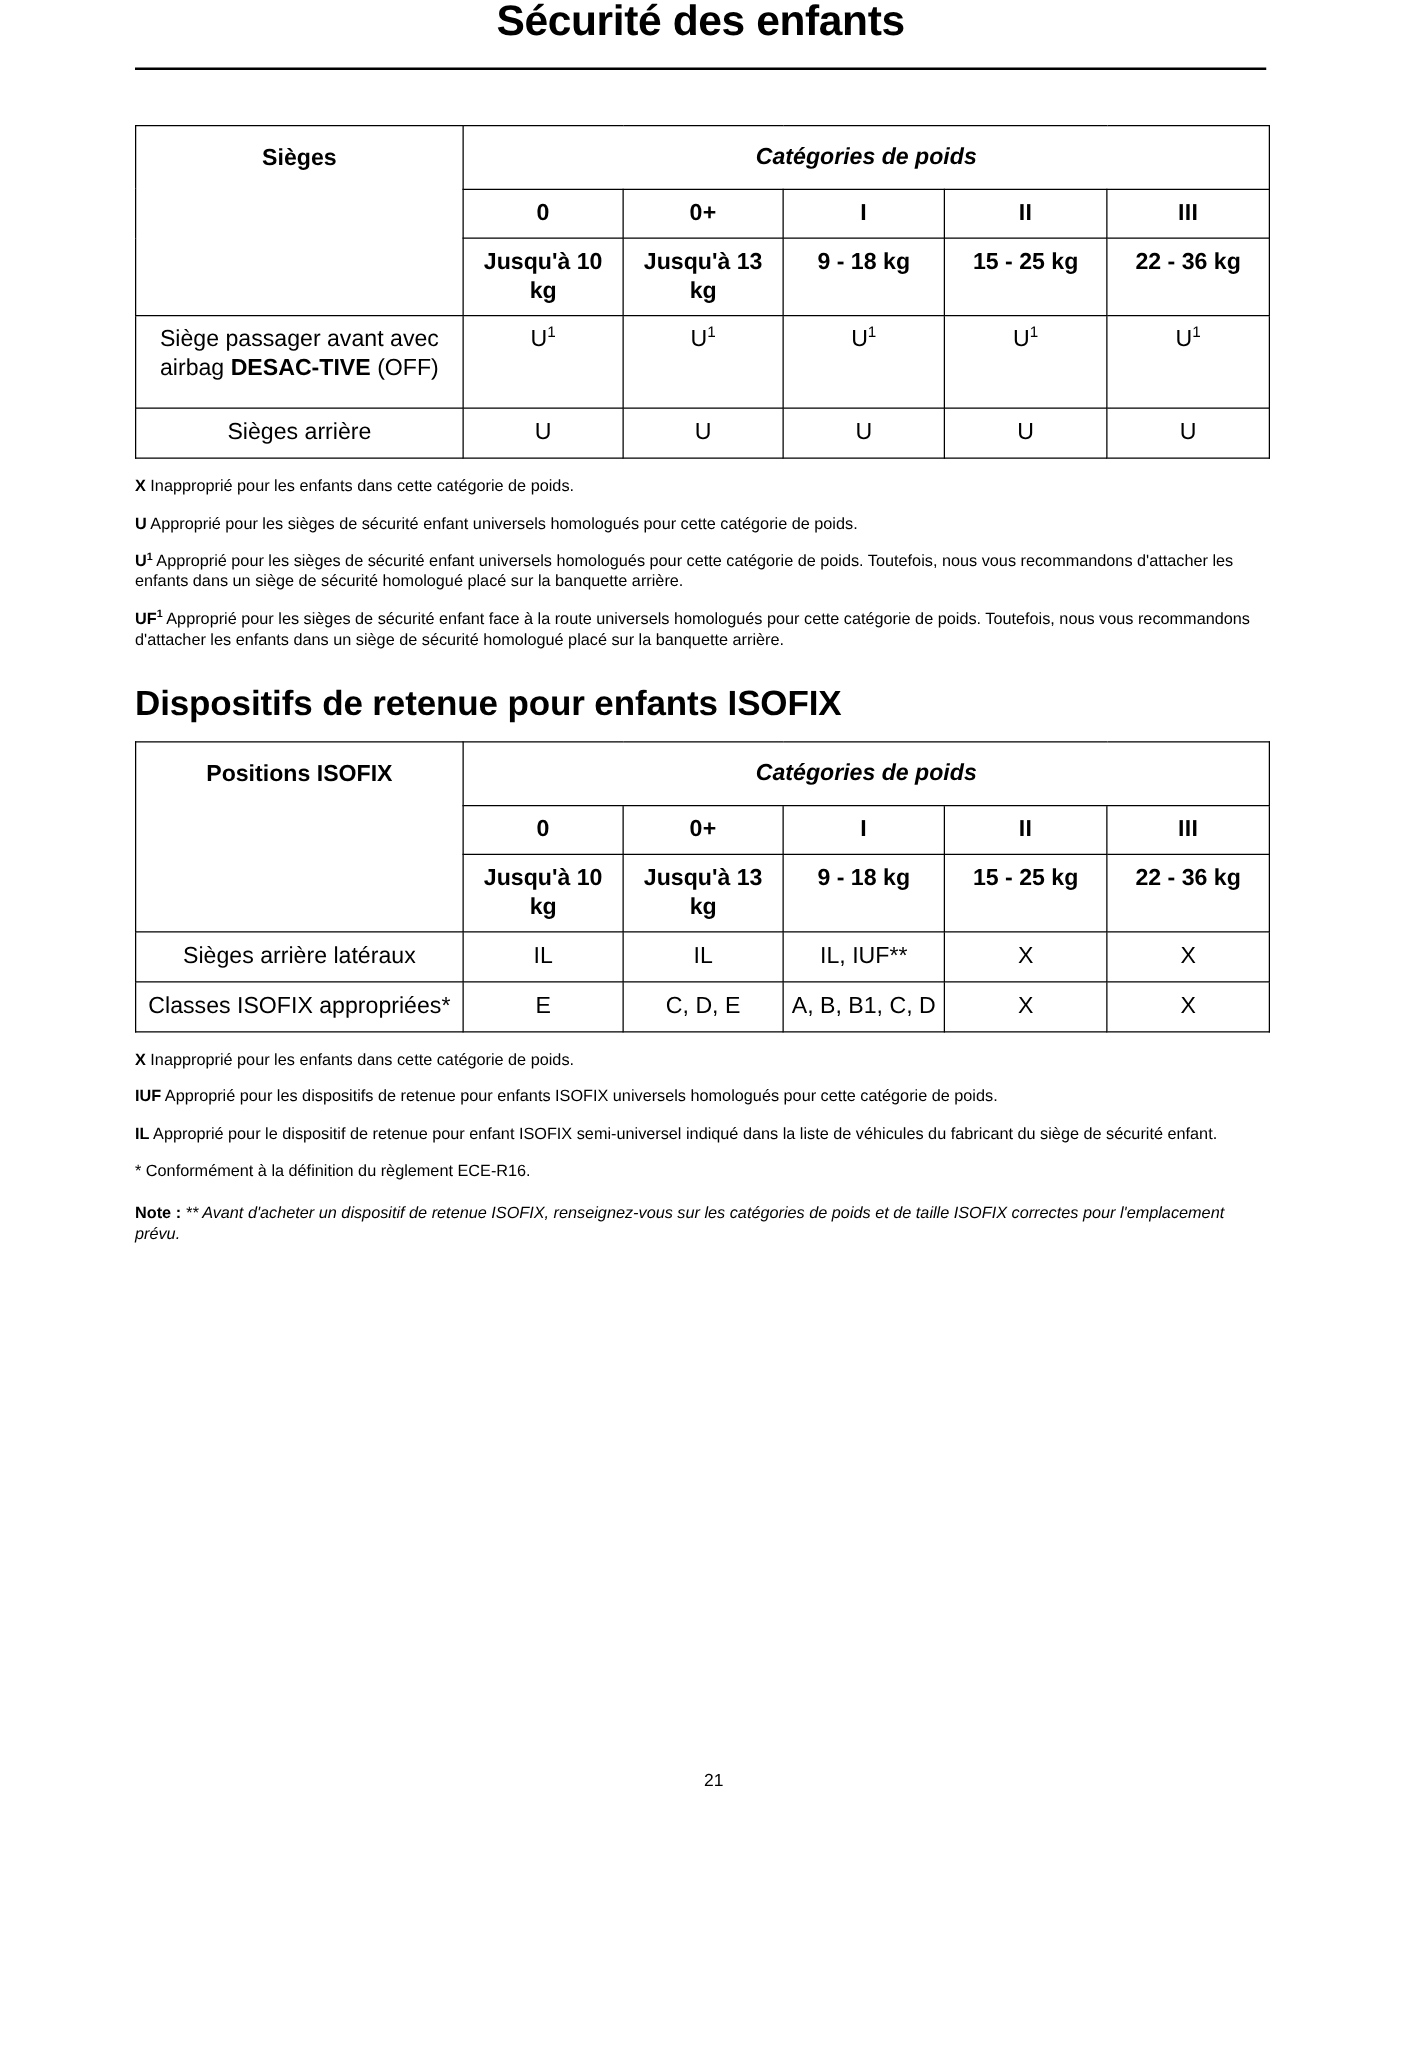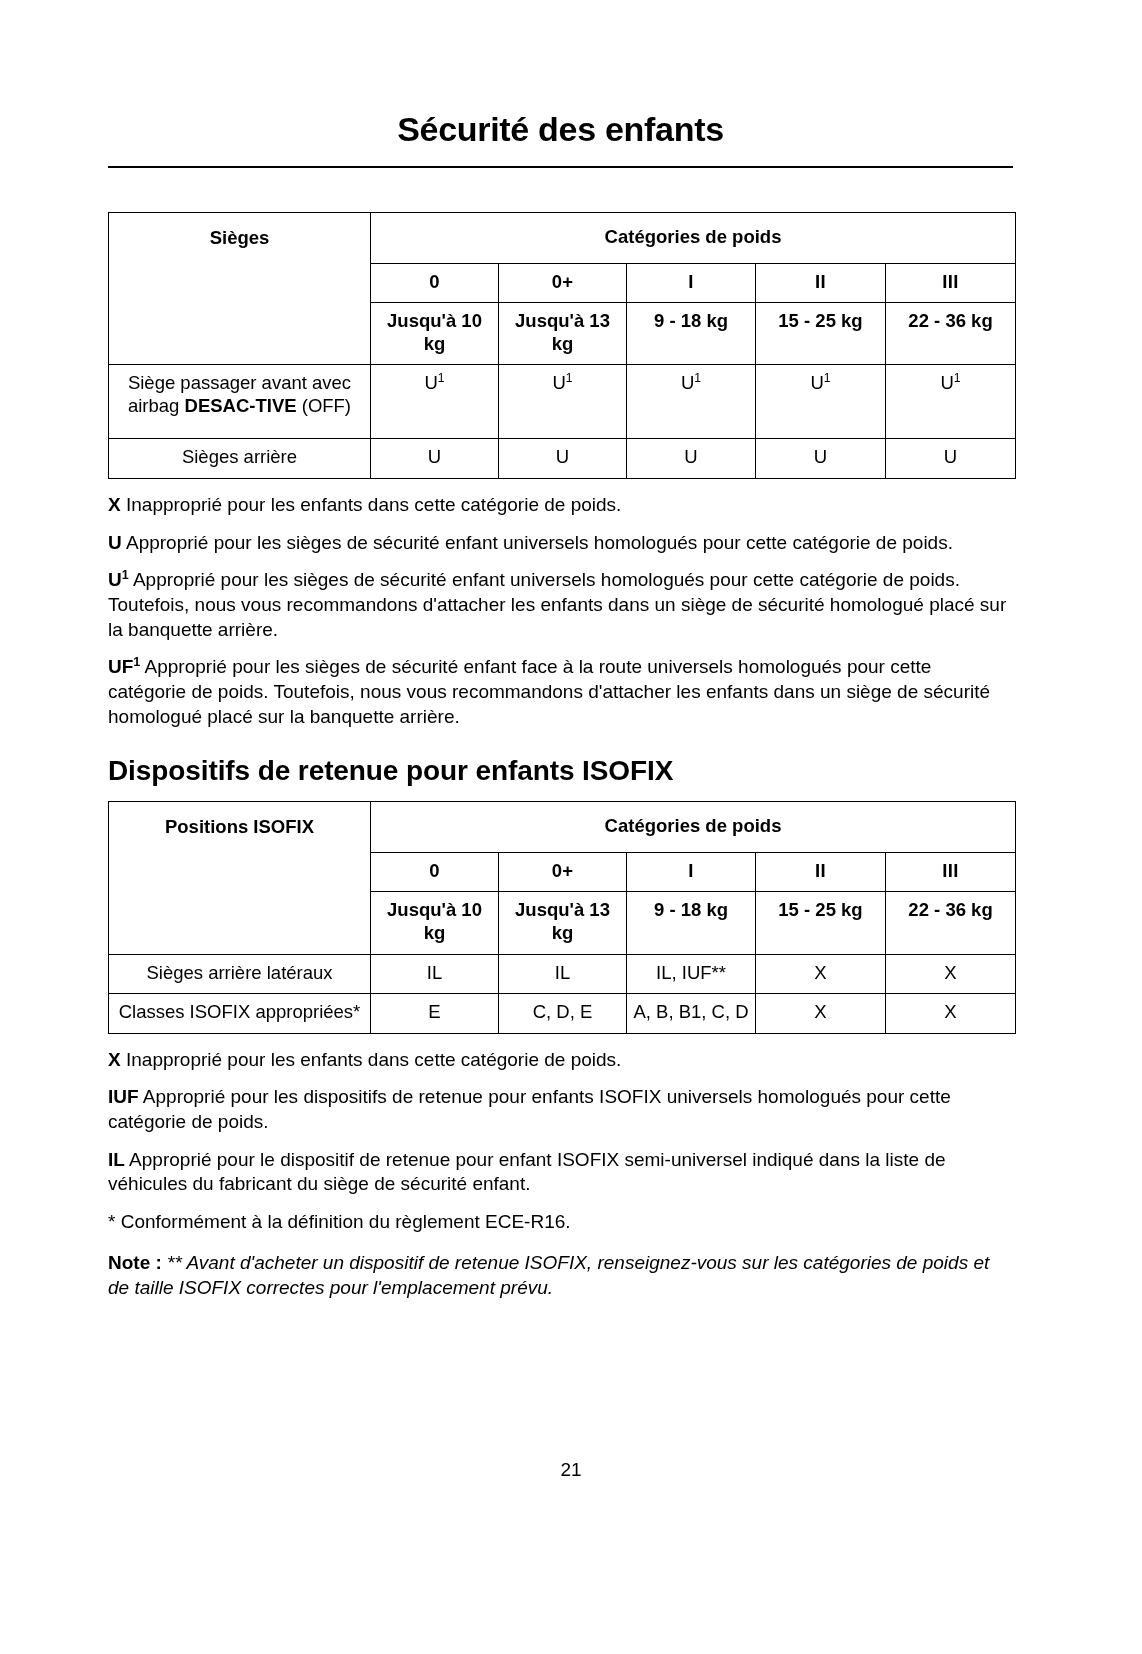--- a/index.html
+++ b/index.html
@@ -28,21 +28,20 @@
     width: 905px;
   }
 
   
   .page-title {
     text-align: center;
     font-size: 34px;
     font-weight: bold;
     letter-spacing: -0.3px;
     margin: 0;
-    padding-top: 112px;
     line-height: 1.0;
   }
   .title-rule {
     margin-top: 20px;
     border: 0;
     border-top: 2.2px solid #000;
     width: 100%;
   }
 
   
@@ -68,60 +67,60 @@
   td.rowlabel {
     font-size: 18.5px;
     padding-left: 6px;
     padding-right: 6px;
   }
   .col-seat { width: 262px; }
   .col-w { width: 128px; }
   .col-w2 { width: 129px; }
   .col-w3 { width: 130px; }
 
-  td.cat-title { font-weight: bold; font-size: 19px; }
+  td.cat-title { font-weight: bold; font-size: 19px; font-style: italic; }
   td.catnum { font-weight: bold; font-size: 19px; letter-spacing: 0.3px; }
   td.catrange { font-weight: bold; font-size: 18.5px; }
   td.val { font-size: 18.5px; padding-top: 8px; }
 
   .tall { height: 74px; }
 
   sup.s1 { font-size: 0.66em; vertical-align: super; line-height: 0; }
 
   
   .legend {
     margin-top: 14px;
   }
   .legend p {
     margin: 0 0 13px 0;
-    font-size: 19px;
+    font-size: 13px;
     line-height: 1.30;
     text-align: left;
   }
   .legend p .key { font-weight: bold; }
 
   
   .subhead {
     font-size: 28px;
     font-weight: bold;
     margin: 26px 0 0 0;
     letter-spacing: -0.1px;
   }
 
   .note-p { margin-top: 16px !important; }
   .note-p .ital { font-style: italic; }
 
   
   .folio {
     position: absolute;
-    top: 1459px;
+    top: 1416px;
     left: 0;
     width: 1142px;
     text-align: center;
-    font-size: 19px;
+    font-size: 14px;
   }
 </style>
 </head>
 <body>
 
 <div class="page">
   <div class="content">
 
     <h1 class="page-title">Sécurité des enfants</h1>
     <hr class="title-rule">

